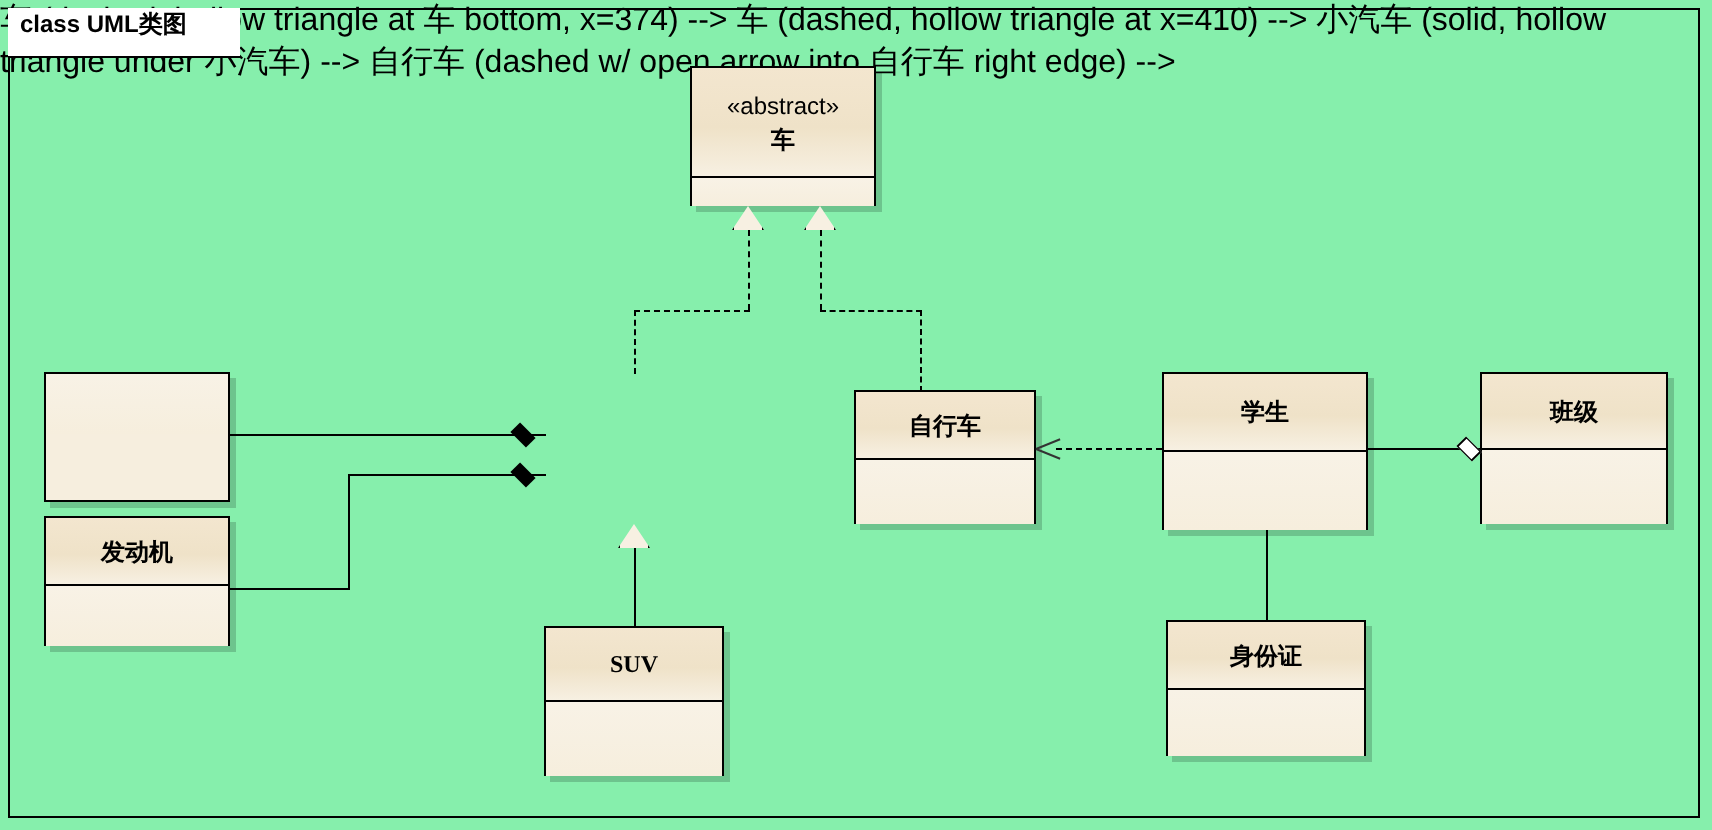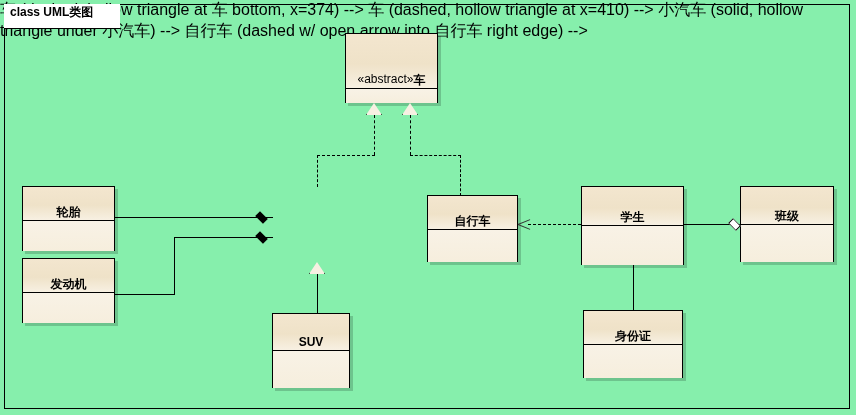--- a/index.html
+++ b/index.html
@@ -74,22 +74,22 @@
     border:1px solid #000;
     background:#f6eede;
     box-shadow:3px 3px 0 rgba(0,0,0,0.18);
     z-index:5;
   }
   .cls .hdr{
     box-sizing:border-box;
     border-bottom:1px solid #000;
     background:linear-gradient(180deg,#f3e6cf 0%,#efe2c8 55%,#f7f0e2 100%);
     display:flex;
-    flex-direction:row;
-    align-items:flex-end;
+    flex-direction:column;
+    align-items:center;
     justify-content:center;
     text-align:center;
     color:#000;
     font-size:12px;
     font-weight:bold;
     line-height:16px;
   }
   .cls .hdr .stereo{
     font-weight:normal;
     font-size:12px;
@@ -239,38 +239,35 @@
   <div class="cls" style="left:345px;top:33px;width:93px;height:70px;">
     <div class="hdr" style="height:55px;">
       <span class="stereo">«abstract»</span>
       <span>车</span>
     </div>
     <div class="body" style="height:14px;"></div>
   </div>
 
   
   <div class="cls" style="left:22px;top:186px;width:93px;height:65px;">
-    <div class="hdr" style="height:34px;">
-      <span>轮胎</span>
-    </div>
     <div class="body" style="height:30px;"></div>
   </div>
 
   
   <div class="cls" style="left:22px;top:258px;width:93px;height:65px;">
     <div class="hdr" style="height:34px;">
       <span>发动机</span>
     </div>
     <div class="body" style="height:30px;"></div>
   </div>
 
   
 
   
-  <div class="cls" style="left:272px;top:313px;width:78px;height:75px;">
+  <div class="cls" style="left:272px;top:313px;width:90px;height:75px;font-family:Liberation Serif, serif;">
     <div class="hdr" style="height:37px;">
       <span>SUV</span>
     </div>
     <div class="body" style="height:37px;"></div>
   </div>
 
   
   <div class="cls" style="left:427px;top:195px;width:91px;height:67px;">
     <div class="hdr" style="height:34px;">
       <span>自行车</span>

